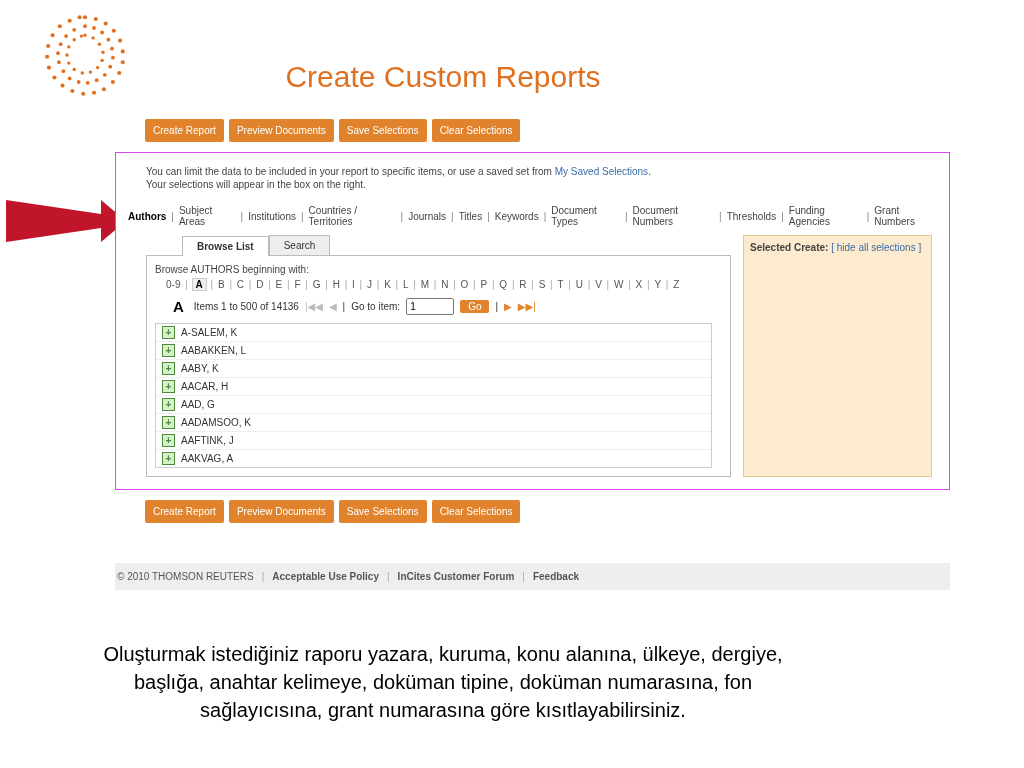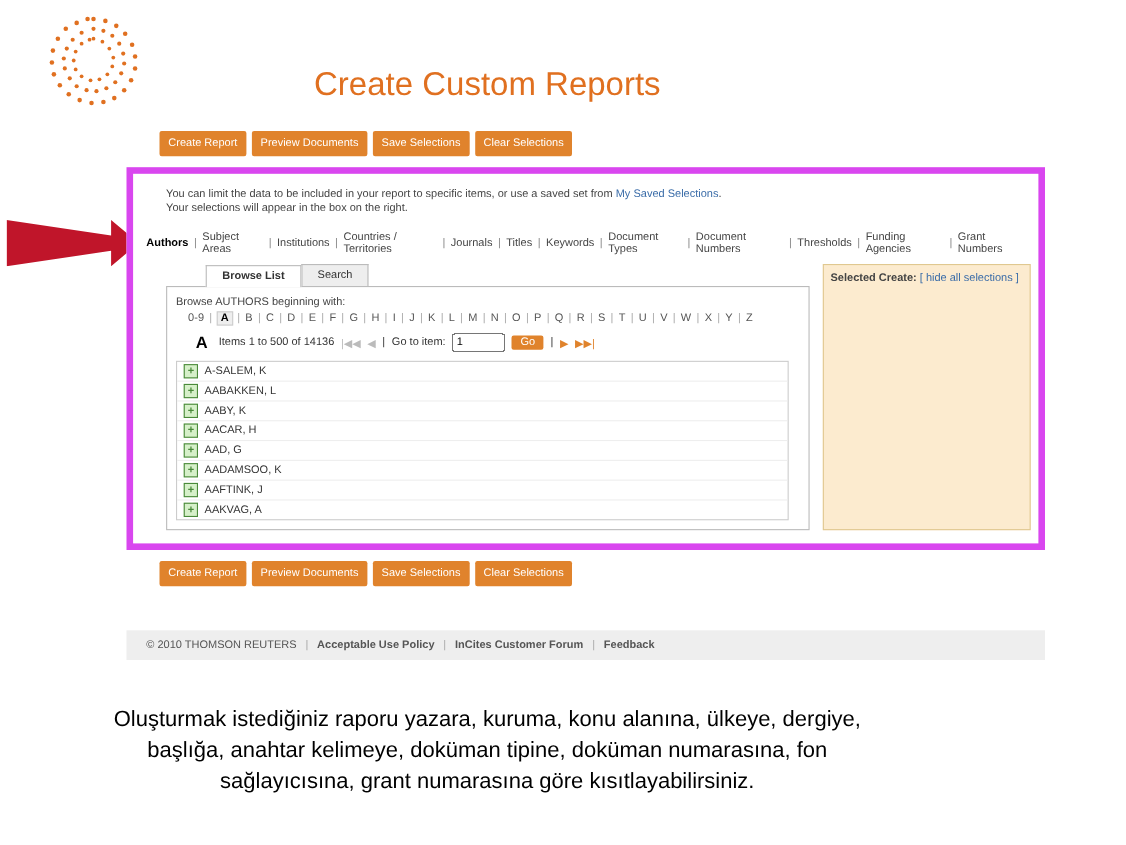--- a/index.html
+++ b/index.html
@@ -46,21 +46,21 @@
     font-size: 10px;
     padding: 6px 8px;
     margin-right: 2px;
     border-radius: 2px;
     cursor: pointer;
   }
   .button-row {
     margin: 4px 0 10px 30px;
   }
   .main-panel {
-    border: 6px solid #d946ef;
+    border: 1px solid #d946ef;
     background: #fff;
     padding: 12px 12px 12px 30px;
     position: relative;
   }
   .intro-text {
     font-size: 10px;
     color: #444;
     line-height: 1.3;
   }
   .intro-text .link {
@@ -186,21 +186,21 @@
     color:#4a8a3a;
     font-size:10px;
     line-height:9px;
     align-items:center;justify-content:center;
     font-weight:bold;
     cursor:pointer;
   }
   .footer-bar {
     margin-top: 40px;
     background:#eee;
-    padding:8px 18px;
+    padding:8px 2px;
     font-size:10px;
     color:#555;
     display:flex;
     gap:8px;
     align-items:center;
   }
   .footer-bar .sep{color:#aaa;}
   .footer-bar .flink{cursor:pointer;font-weight:bold;}
   .arrow {
     position:absolute;

